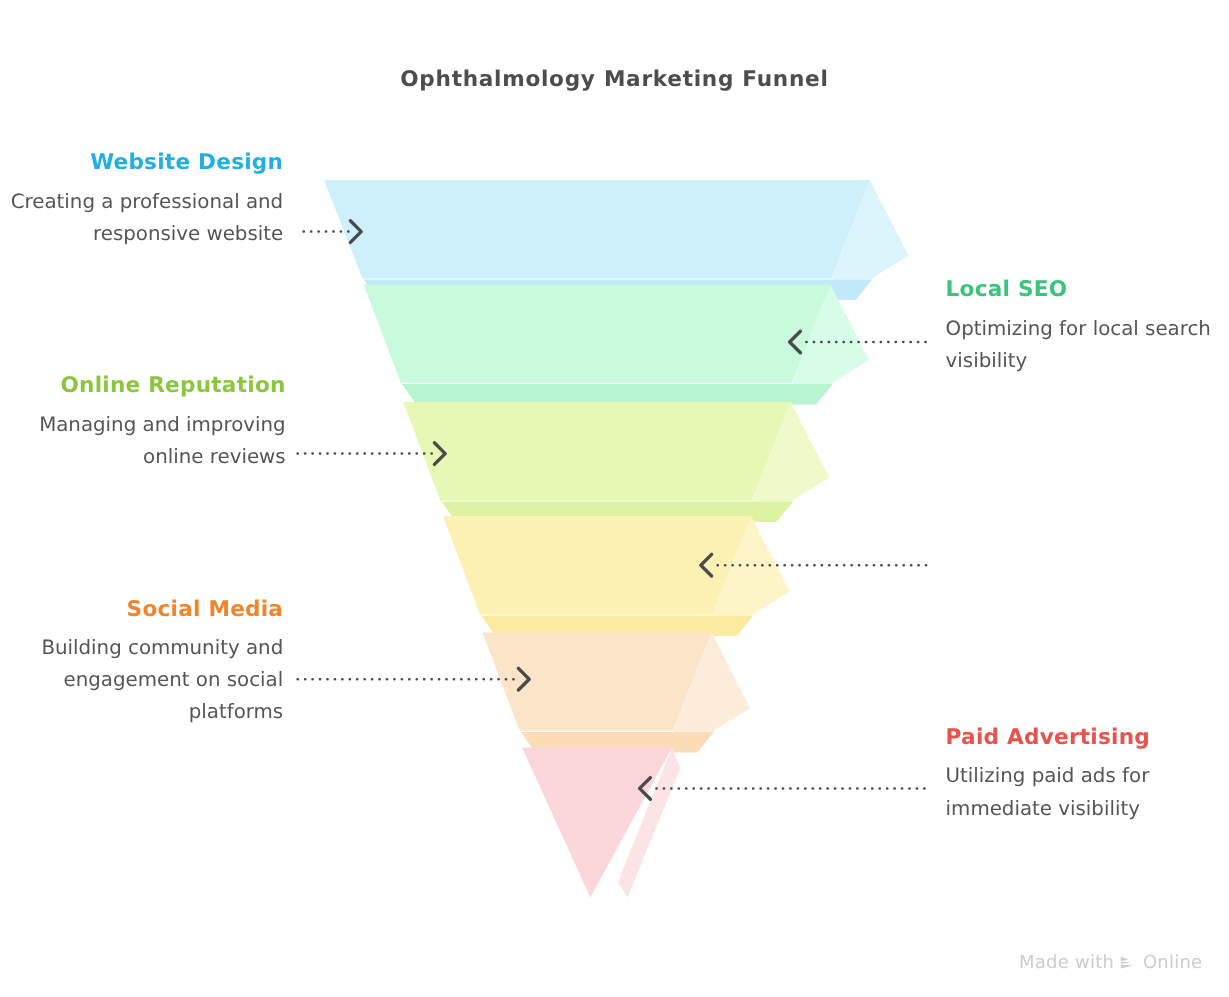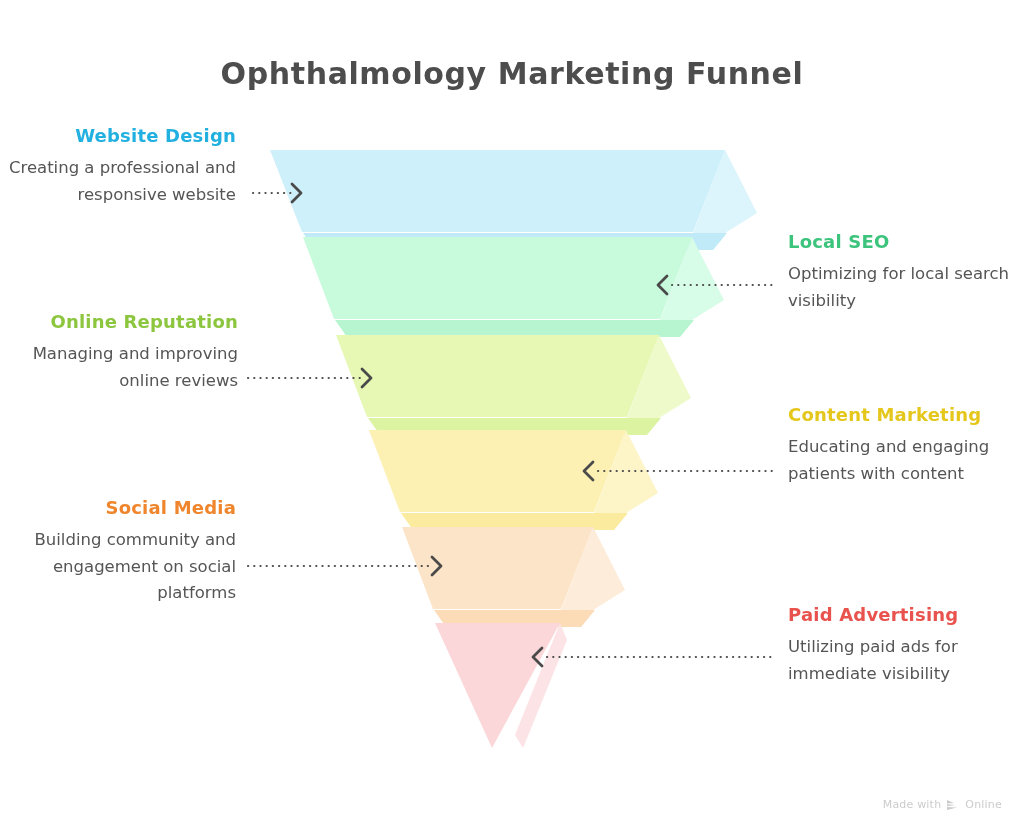--- a/index.html
+++ b/index.html
@@ -21,21 +21,21 @@
     background: #ffffff;
   }
 
   
   #diagram-title {
     position: absolute;
     left: 0;
     top: 56px;
     width: 1024px;
     text-align: center;
-    font-size: 30px;
+    font-size: 18px;
     font-weight: bold;
     letter-spacing: 0.6px;
     color: #4d4d4d;
   }
 
   
   #funnel-svg {
     position: absolute;
     left: 0;
     top: 0;
@@ -66,21 +66,21 @@
   }
 
   
   #watermark {
     position: absolute;
     right: 22px;
     bottom: 20px;
     display: flex;
     align-items: center;
     gap: 5px;
-    font-size: 11px;
+    font-size: 15px;
     color: #cccccc;
     letter-spacing: 0.2px;
   }
   #watermark svg { display: block; }
 </style>
 </head>
 <body>
 
 <div id="stage">
 
@@ -165,24 +165,20 @@
   <div class="stage-label right" style="left:788px; top:228px;">
     <div class="stage-title" style="color:#3cc47d;">Local SEO</div>
     <div class="stage-desc">Optimizing for local search visibility</div>
   </div>
 
   <div class="stage-label left" style="left:-4px; top:308px; width:242px;">
     <div class="stage-title" style="color:#8cc63e;">Online Reputation</div>
     <div class="stage-desc">Managing and improving online reviews</div>
   </div>
 
-  <div class="stage-label right" style="left:788px; top:401px; width:212px;">
-    <div class="stage-title" style="color:#e5c71c;">Content Marketing</div>
-    <div class="stage-desc">Educating and engaging patients with content</div>
-  </div>
 
   <div class="stage-label left" style="left:-4px; top:494px;">
     <div class="stage-title" style="color:#ef852c;">Social Media</div>
     <div class="stage-desc">Building community and engagement on social platforms</div>
   </div>
 
   <div class="stage-label right" style="left:788px; top:601px;">
     <div class="stage-title" style="color:#e8534d;">Paid Advertising</div>
     <div class="stage-desc">Utilizing paid ads for immediate visibility</div>
   </div>

